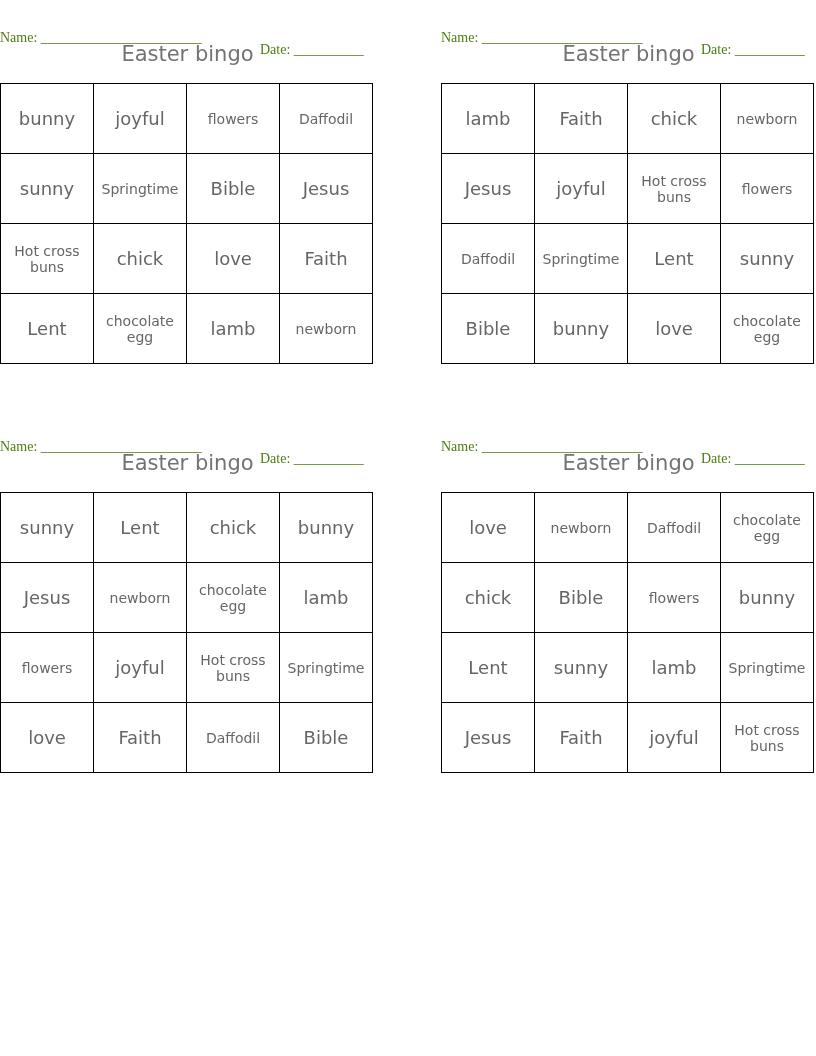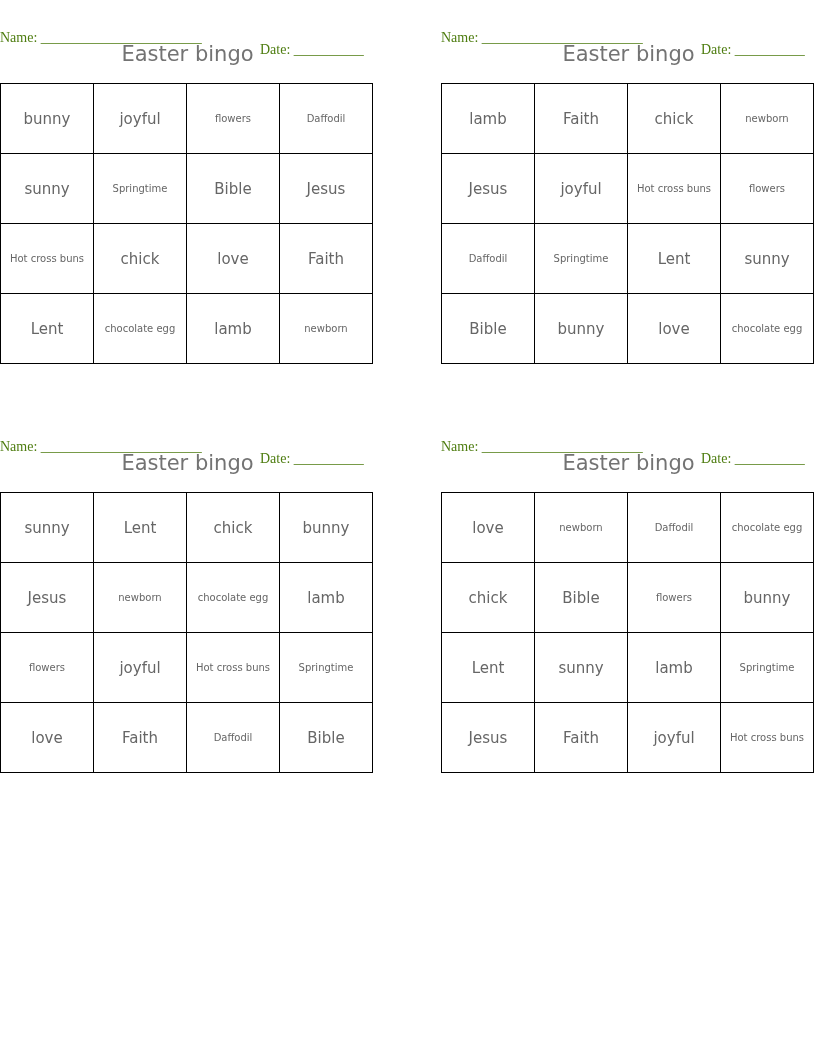--- a/index.html
+++ b/index.html
@@ -7,22 +7,22 @@
   .card { position: absolute; width: 375px; }
   .hdr { position: absolute; left: 0; top: 0; width: 375px; height: 20px;
          font-family: Liberation Serif, serif; font-size: 14px; color: #4d7c0f; margin-top: 28px; }
   .hdr .name { position: absolute; left: 0; top: 2px; white-space: nowrap; }
   .hdr .date { position: absolute; left: 260px; top: 14px; white-space: nowrap; }
   .title { position: absolute; left: 0; top: 42px; width: 375px; text-align: center;
            font-family: "DejaVu Sans", sans-serif; font-size: 21px; color: #737373; }
   table.grid { position: absolute; left: 0; top: 83px; border-collapse: collapse; table-layout: fixed; }
   table.grid td { width: 92px; height: 69px; border: 1.5px solid #000; text-align: center; vertical-align: middle;
                   font-family: "DejaVu Sans", sans-serif; color: #666; padding: 0; }
-  td.lg { font-size: 15px; }
-  td.sm { font-size: 10px; }
+  td.lg { font-size: 18px; }
+  td.sm { font-size: 14px; }
 </style>
 </head>
 <body>
 
 <div class="card" style="left:0; top:0;">
   <div class="hdr">
     <span class="name">Name: _______________________</span>
     <span class="date">Date: __________</span>
   </div>
   <div class="title">Easter bingo</div>

